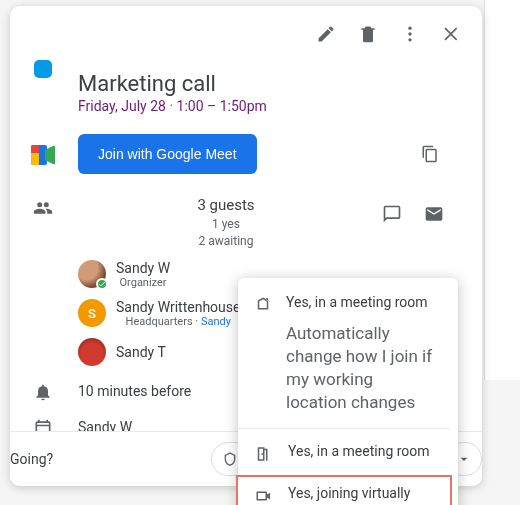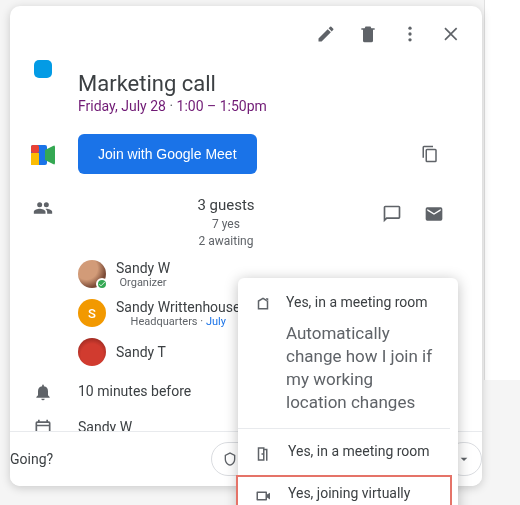--- a/index.html
+++ b/index.html
@@ -244,41 +244,41 @@
   <div class="row guests-row">
     <div class="ic-col">
       <svg viewBox="0 0 24 24">
           <path d="M16 11a3 3 0 1 0-3-3 3 3 0 0 0 3 3zm-8 0a3 3 0 1 0-3-3 3 3 0 0 0 3 3zm0 2c-2.33 0-7 1.17-7 3.5V19h14v-2.5C15 14.17 10.33 13 8 13zm8 0c-.29 0-.62.02-.97.05A4.21 4.21 0 0 1 17 16.5V19h6v-2.5c0-2.33-4.67-3.5-7-3.5z"></path>
         </svg>
     </div>
     <div class="main" style="display:flex;">
       <div style="flex:1;text-align:center;">
         <div class="g-count">3 guests</div>
         <div class="g-sub">
-          <div>7 yes</div>
+          <div>1 yes</div>
           <div>2 awaiting</div>
         </div>
         <div class="guest">
           <div class="avatar av-photo">
             <div class="check-badge">
                 <svg viewBox="0 0 24 24">
                   <path d="M9 16.17 4.83 12 3.41 13.41 9 19l12-12-1.41-1.41z"></path>
                 </svg>
               </div>
           </div>
           <div>
             <div class="g-name">Sandy W</div>
             <div class="g-small">Organizer</div>
           </div>
         </div>
         <div class="guest">
           <div class="avatar av-orange">S</div>
           <div>
             <div class="g-name">Sandy Writtenhouse</div>
-            <div class="g-small"><span>Headquarters</span> · <span class="edit">July</span></div>
+            <div class="g-small"><span>Headquarters</span> · <span class="edit">Sandy</span></div>
           </div>
         </div>
         <div class="guest">
           <div class="avatar av-red"></div>
           <div>
             <div class="g-name">Sandy T</div>
           </div>
         </div>
       </div>
       <div class="g-actions">

